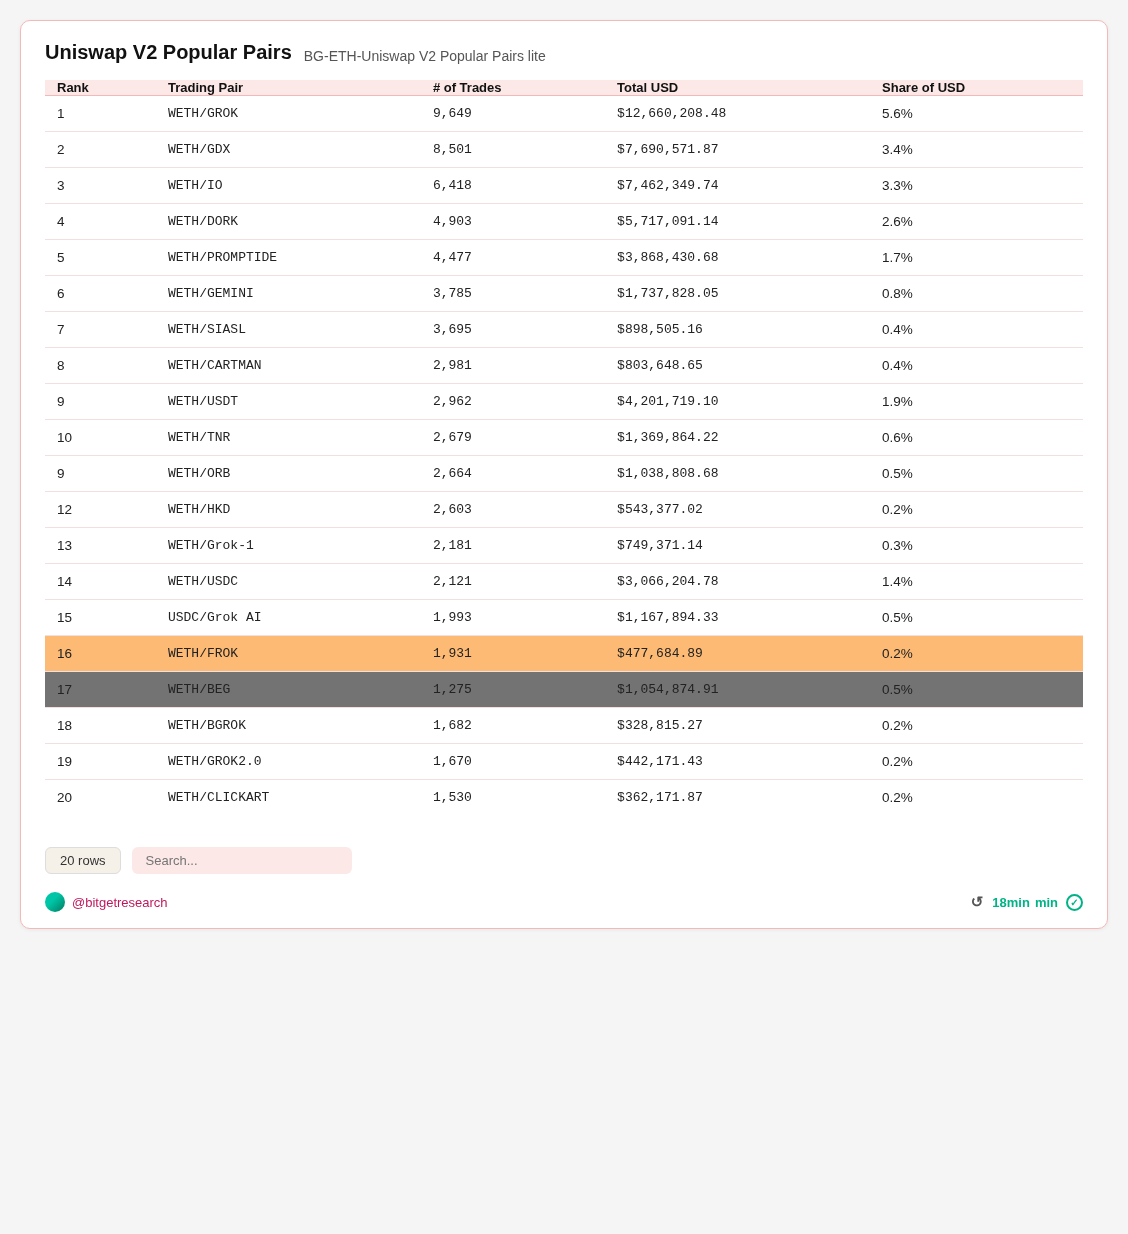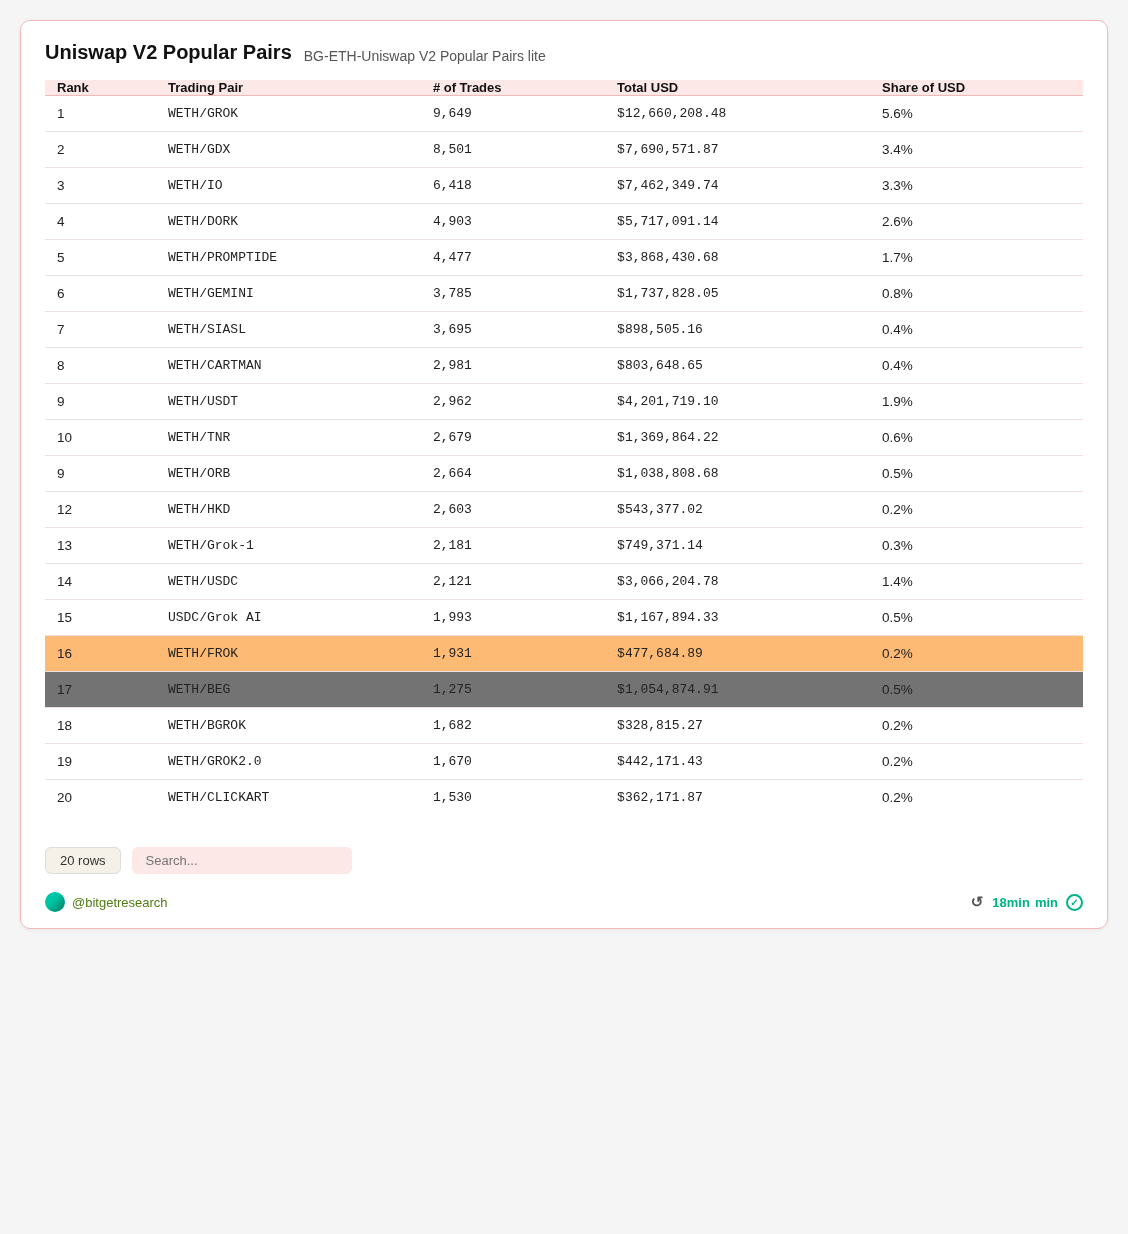--- a/index.html
+++ b/index.html
@@ -97,21 +97,21 @@
       margin-top: 18px;
       display: flex;
       align-items: center;
       justify-content: space-between;
     }
     .branding {
       display: flex;
       align-items: center;
       gap: 7px;
       font-size: 13px;
-      color: #4d7c0f;
+      color: #be185d;
     }
     .branding-dot {
       width: 20px;
       height: 20px;
       border-radius: 50%;
       background: linear-gradient(135deg, #00c6a7 40%, #007a60 100%);
       display: inline-block;
       flex-shrink: 0;
     }
     .time-badge {

